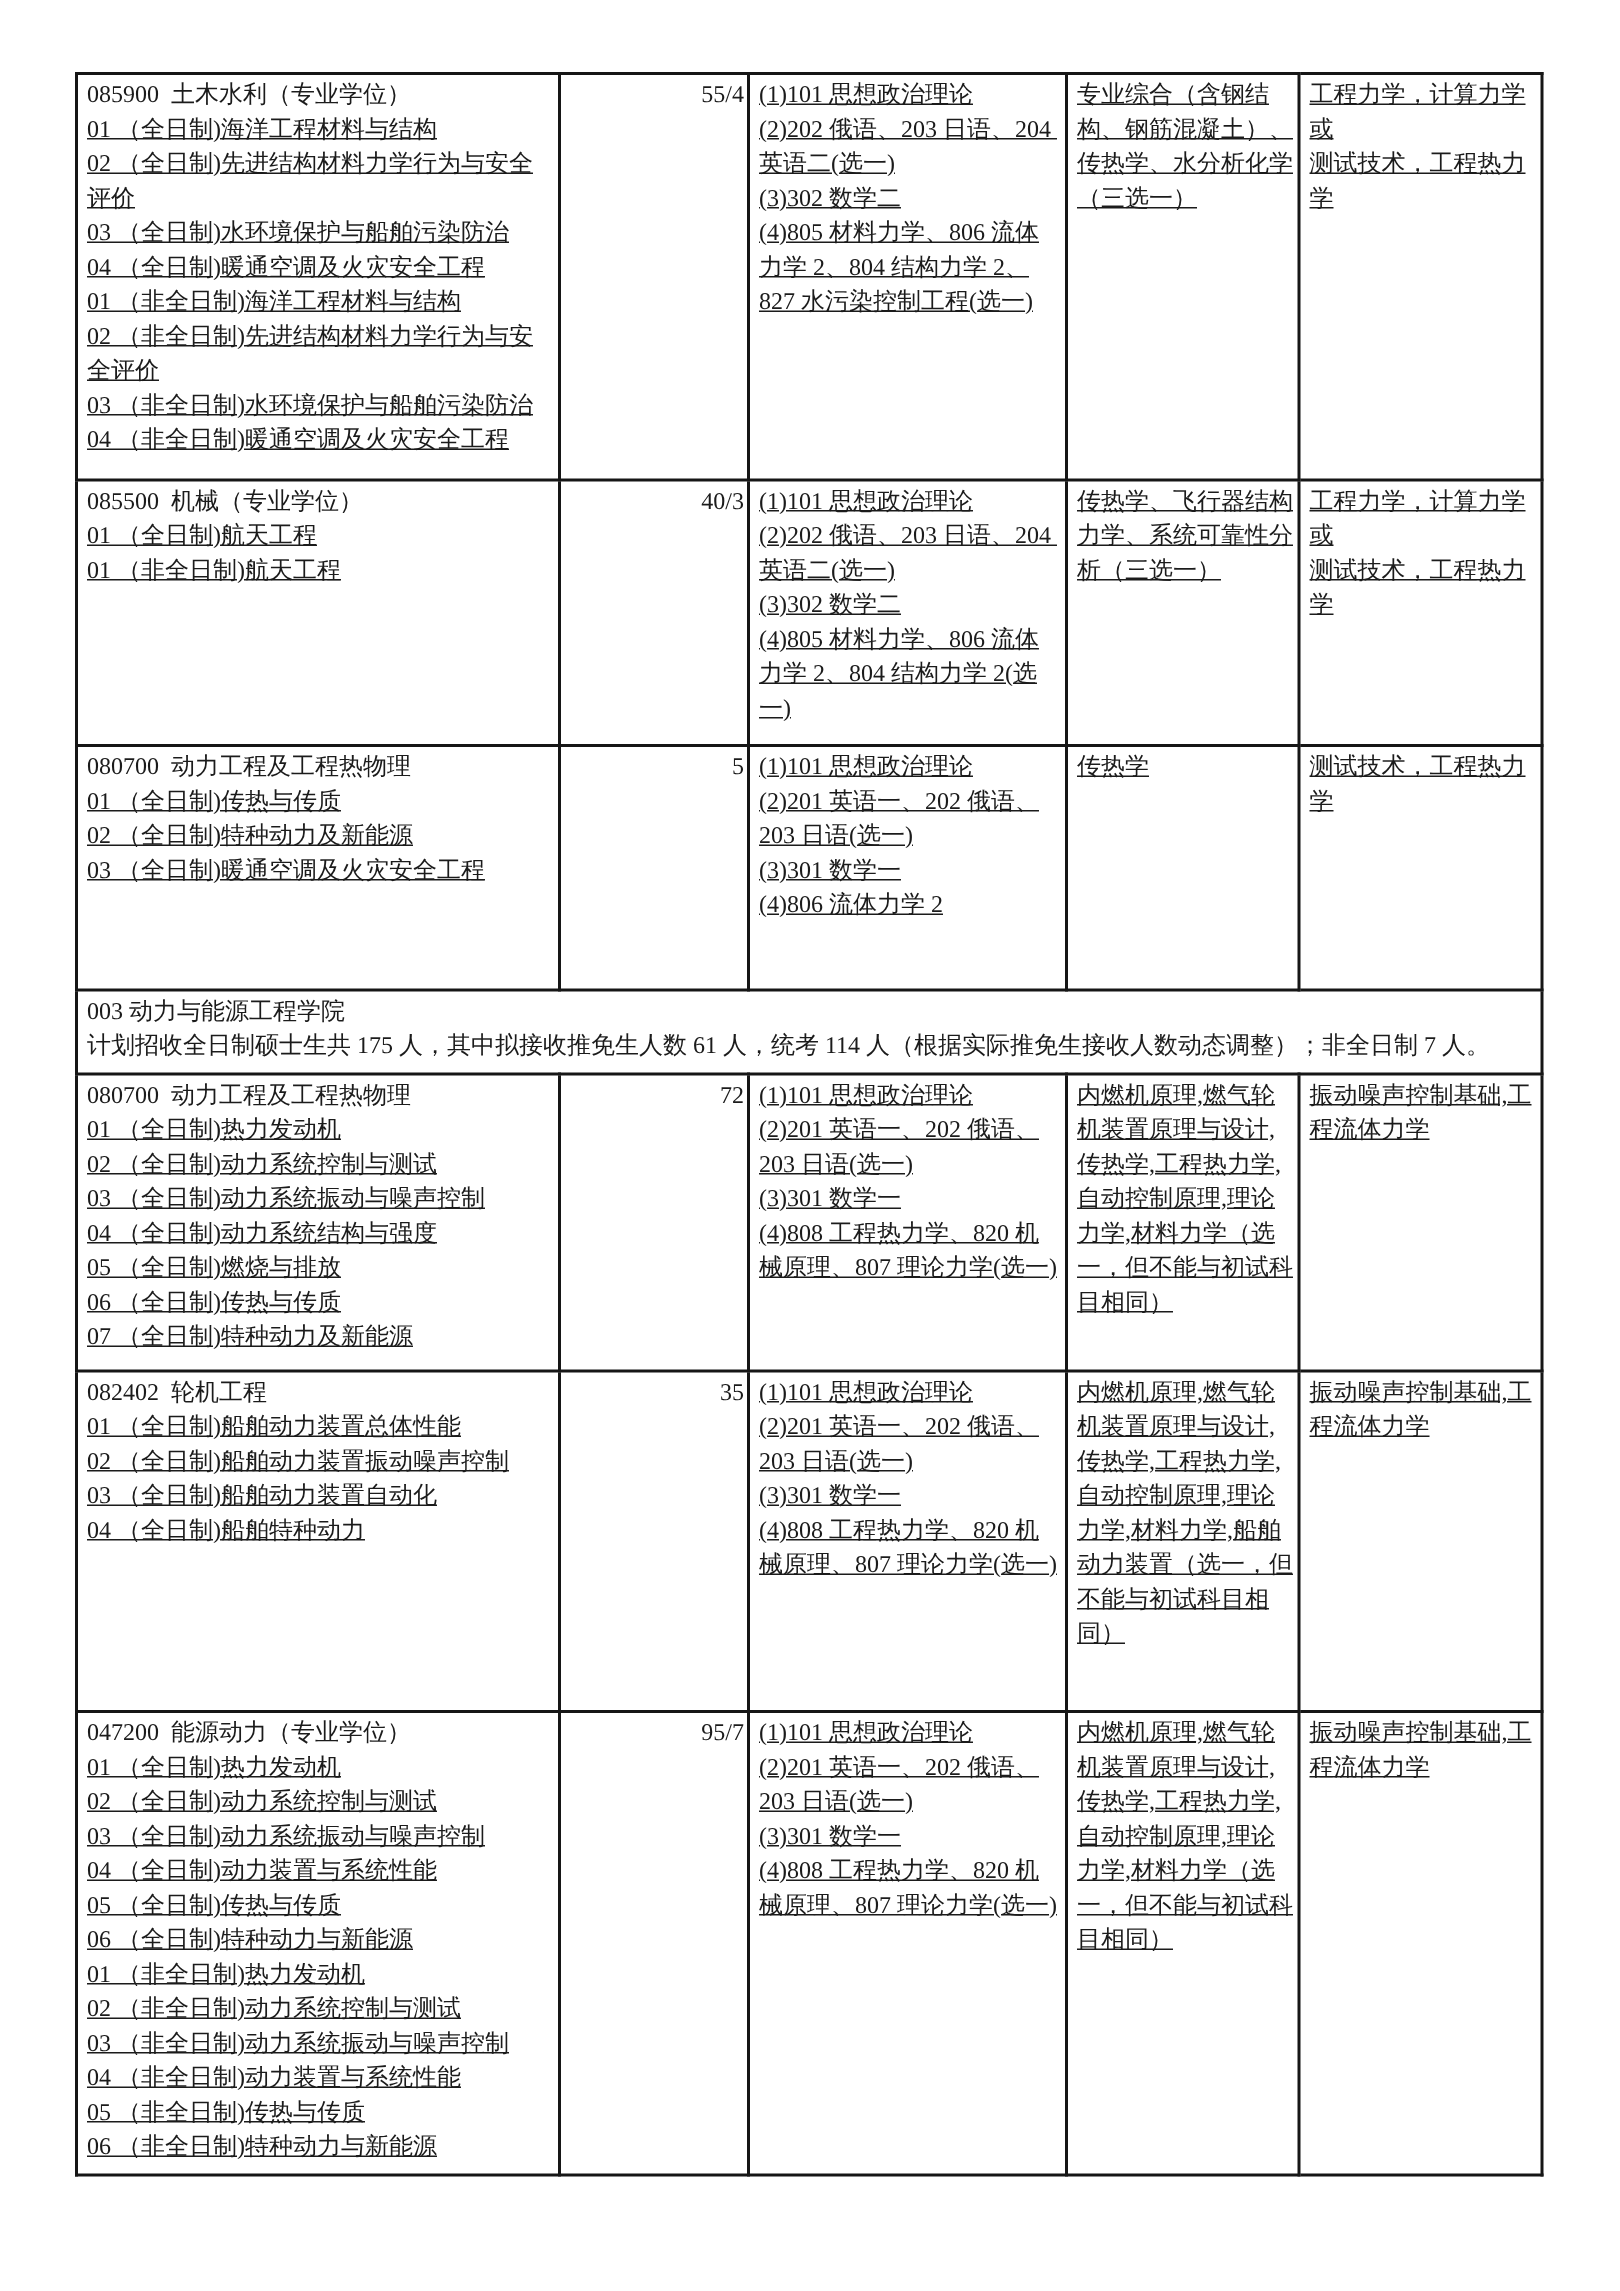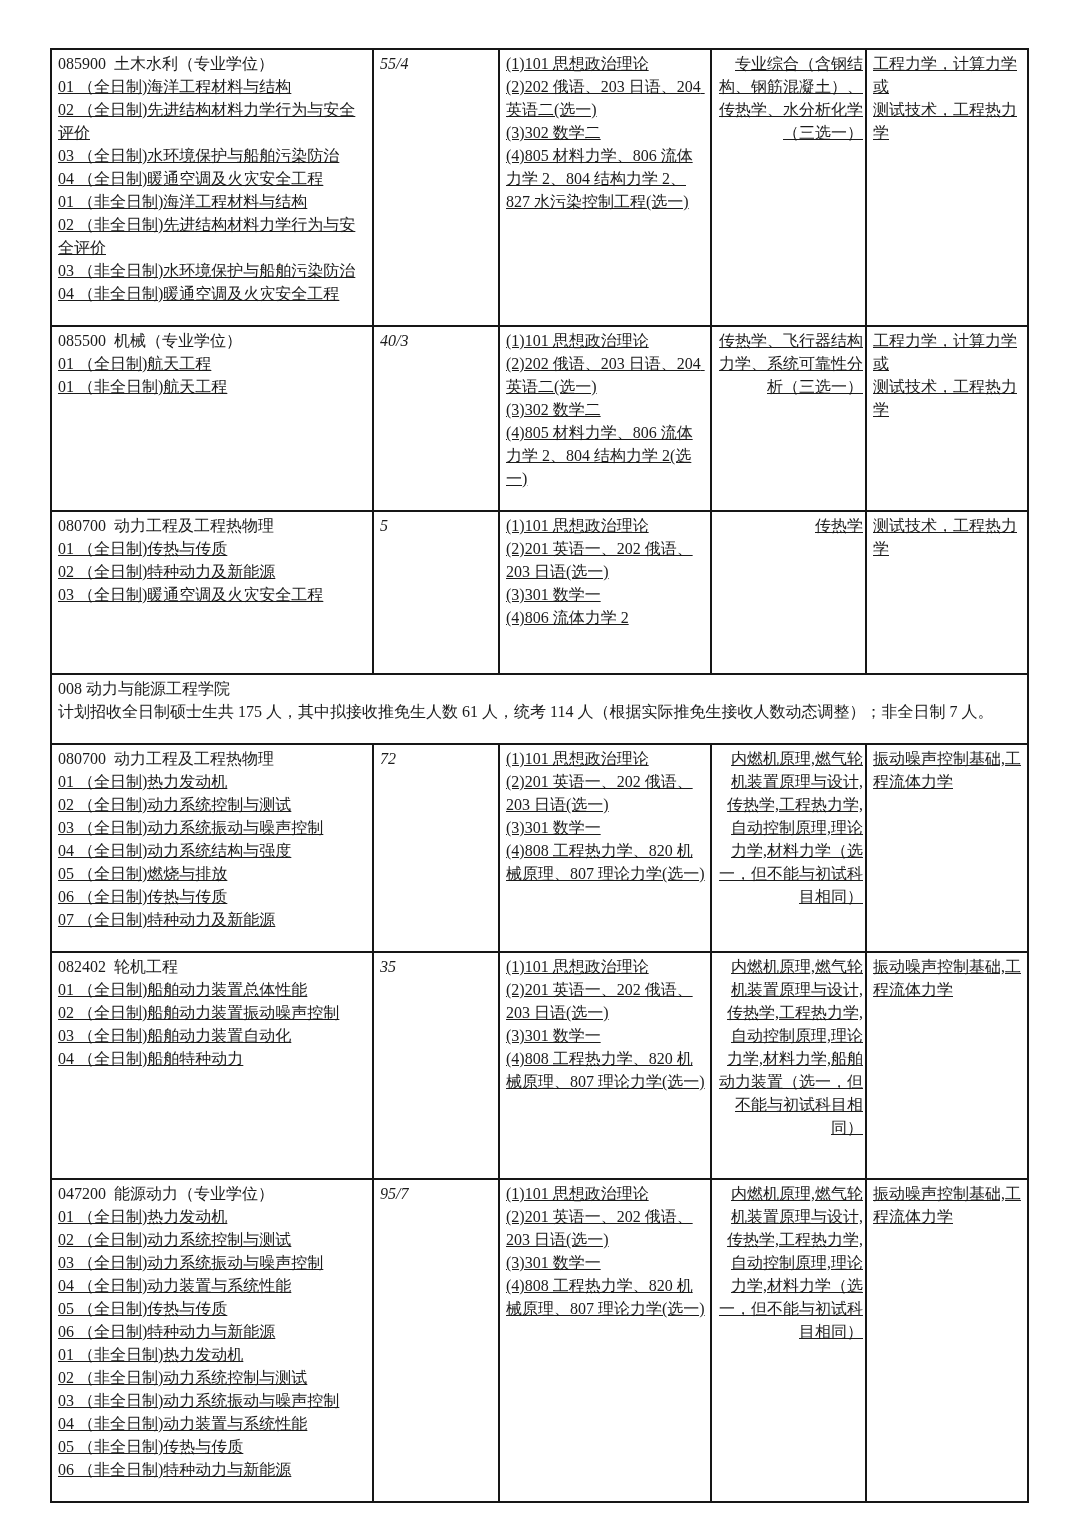--- a/index.html
+++ b/index.html
@@ -24,43 +24,42 @@
     border-collapse: collapse;
     table-layout: fixed;
     width: 977px;
     background: #ffffff;
   }
   table.adm td {
     border: 2px solid #161616;
     vertical-align: top;
     font-size: 16px;
     line-height: 23px;
-    padding: 2px 2px 20px 6px;
+    padding: 2px 2px 6px 6px;
     overflow: hidden;
   }
   .pre { white-space: pre-wrap; text-decoration: underline; }
   
   .tr-r0 { height: 271px; }
   .tr-r1 { height: 177px; }
   .tr-r2 { height: 163px; }
   .tr-sec { height: 50px; }
   .tr-r3 { height: 198px; }
   .tr-r4 { height: 227px; }
   .tr-r5 { height: 303px; }
 
   td.c-quota {
-    text-align: left;
+    text-align: right;
     padding: 3px 2px 2px 2px;
-    font-style: italic;
   }
   td.c-exam, td.c-retest, td.c-add {
     padding-top: 26px;
   }
   td.c-exam { padding-left: 7px; padding-right: 1px; }
-  td.c-retest { padding-left: 6px; padding-right: 2px; text-align: right; }
+  td.c-retest { padding-left: 6px; padding-right: 2px; }
   td.c-add { padding-left: 7px; padding-right: 2px; }
   td.c-section {
     padding: 2px 2px 4px 6px;
     line-height: 24px;
   }
   .major-line { white-space: pre-wrap; }
 </style>
 </head>
 <body>
 
@@ -150,21 +149,21 @@
         <td class="c-retest">
           <div class="pre">传热学</div>
         </td>
         <td class="c-add">
           <div class="pre">测试技术，工程热力学</div>
         </td>
       </tr>
 
       <tr class="tr-sec">
         <td class="c-section" colspan="5">
-          <div>008  动力与能源工程学院</div>
+          <div>003  动力与能源工程学院</div>
           <div>计划招收全日制硕士生共 175 人，其中拟接收推免生人数 61 人，统考 114 人（根据实际推免生接收人数动态调整）；非全日制 7 人。</div>
         </td>
       </tr>
 
       <tr class="tr-r3">
         <td class="c-major">
           <div class="major-line">080700  动力工程及工程热物理</div>
           <div class="pre">01 （全日制)热力发动机
 02 （全日制)动力系统控制与测试
 03 （全日制)动力系统振动与噪声控制

